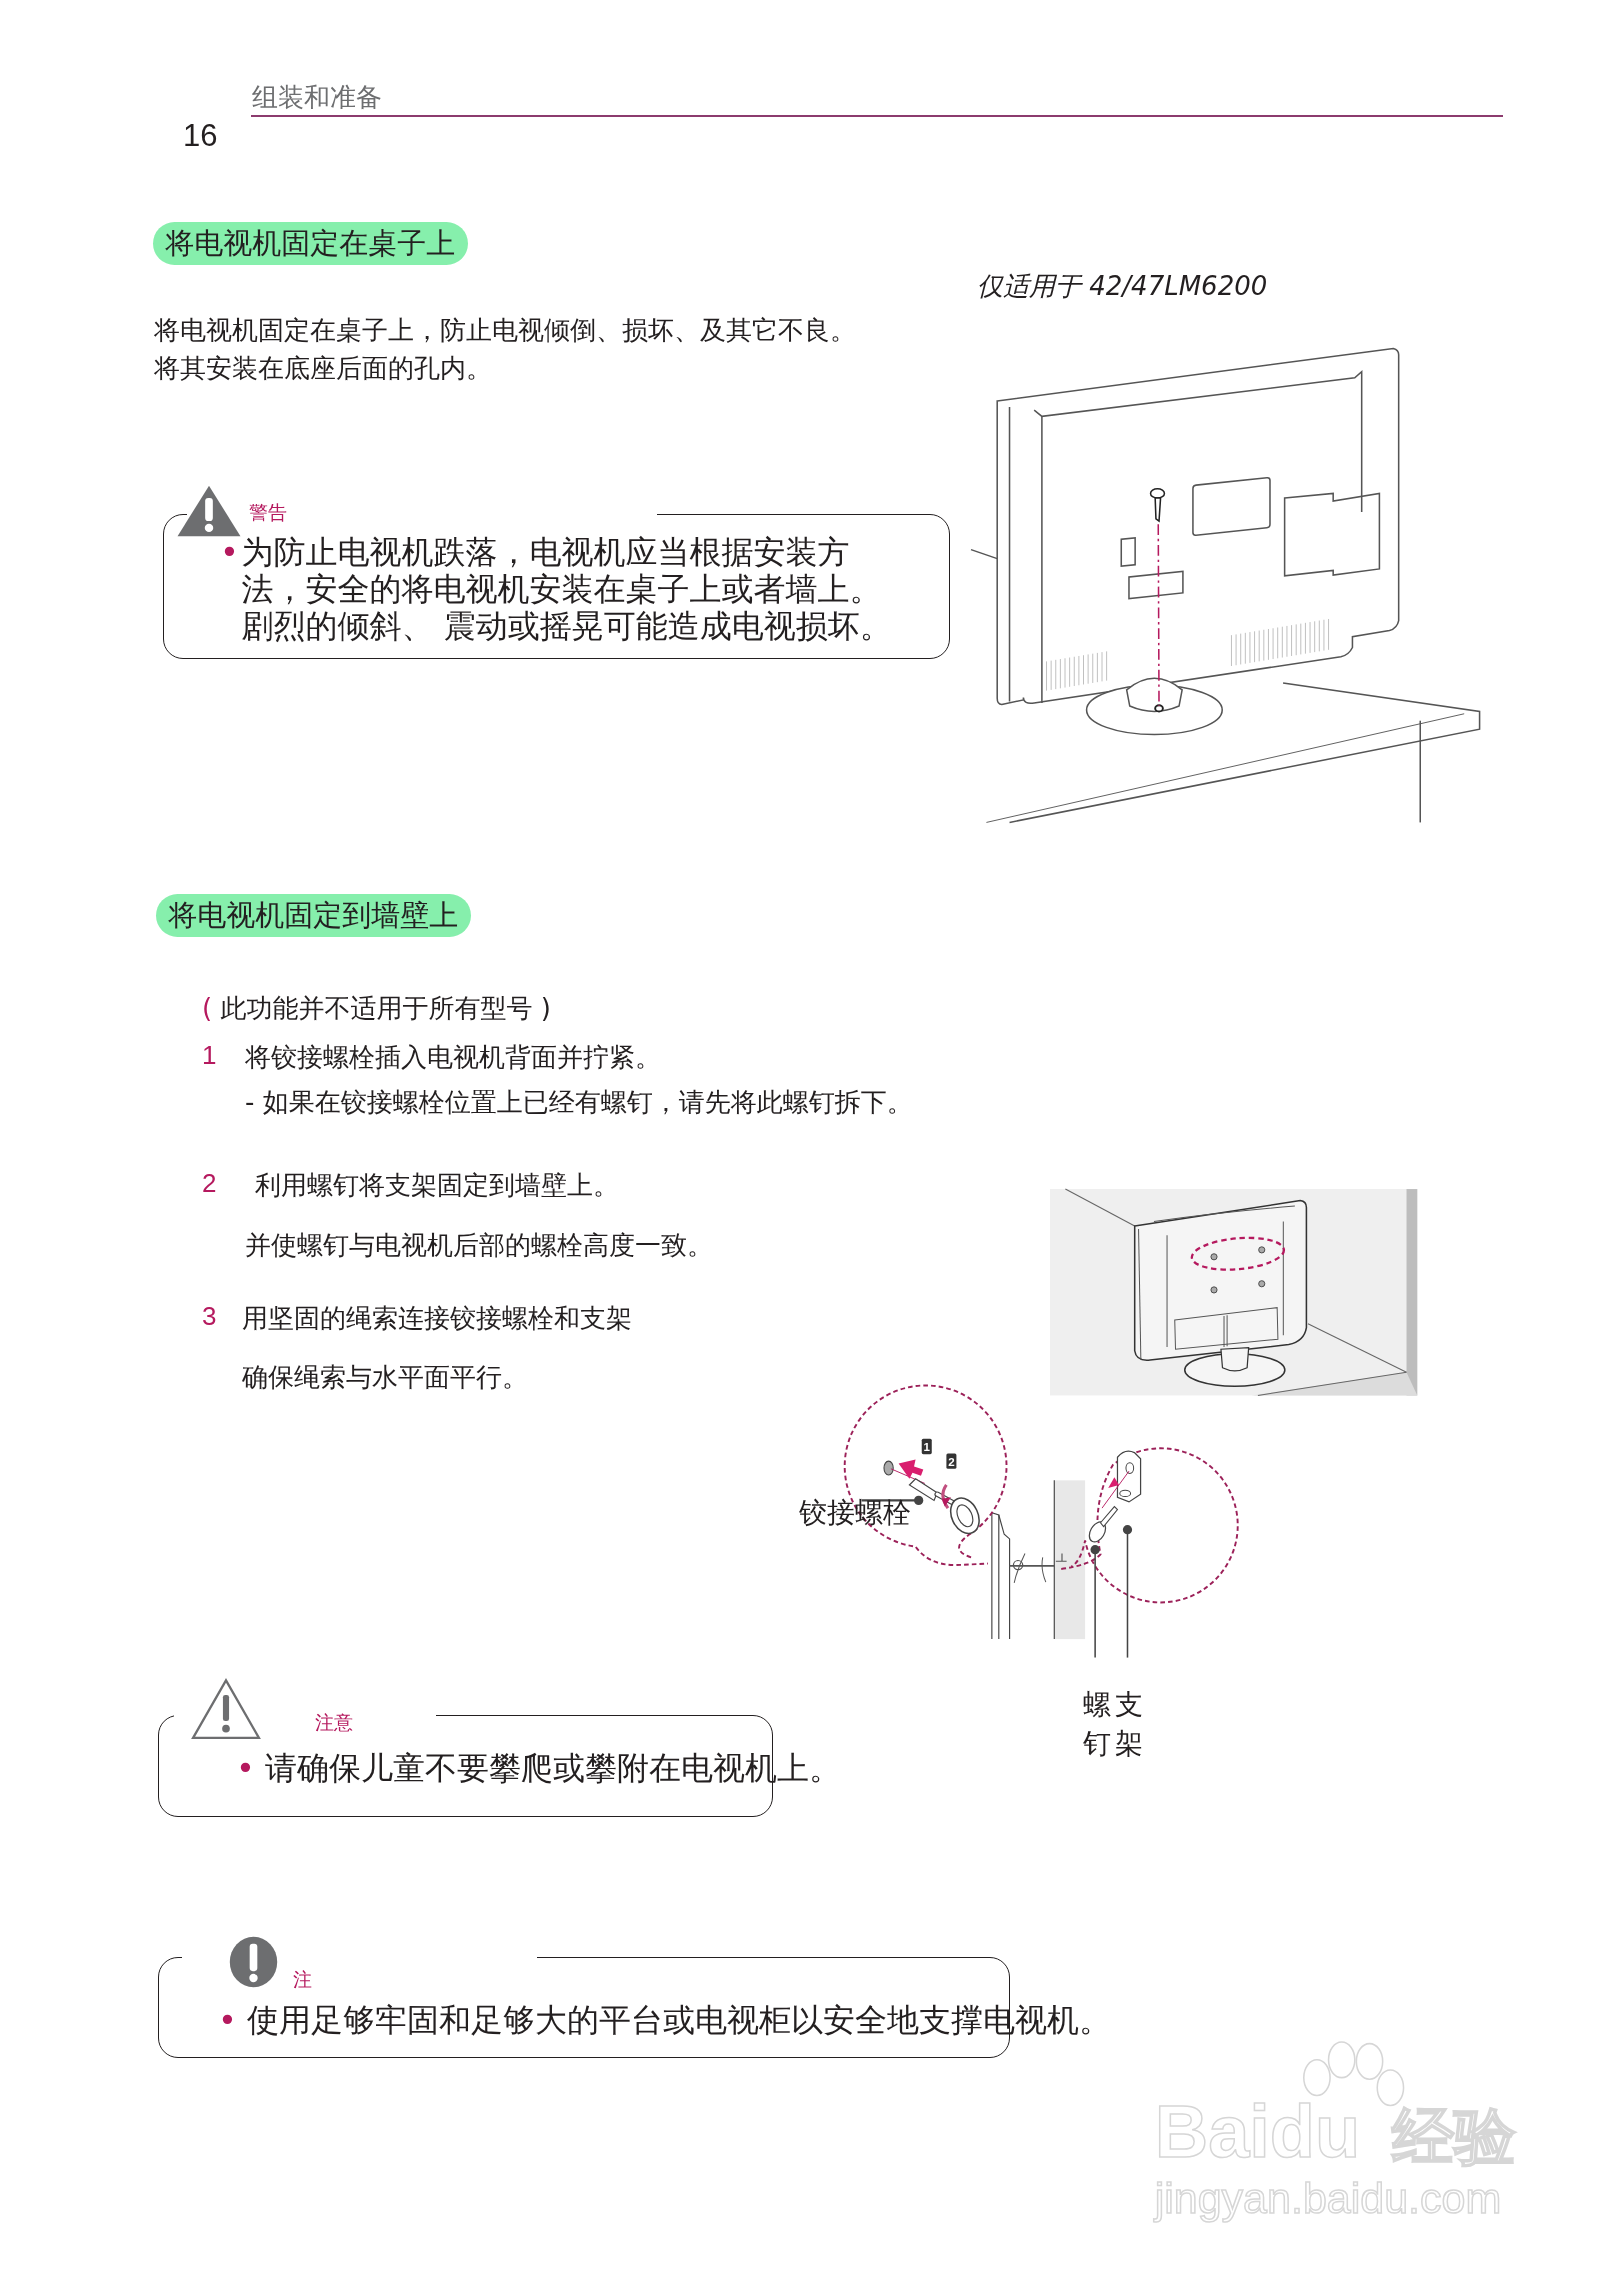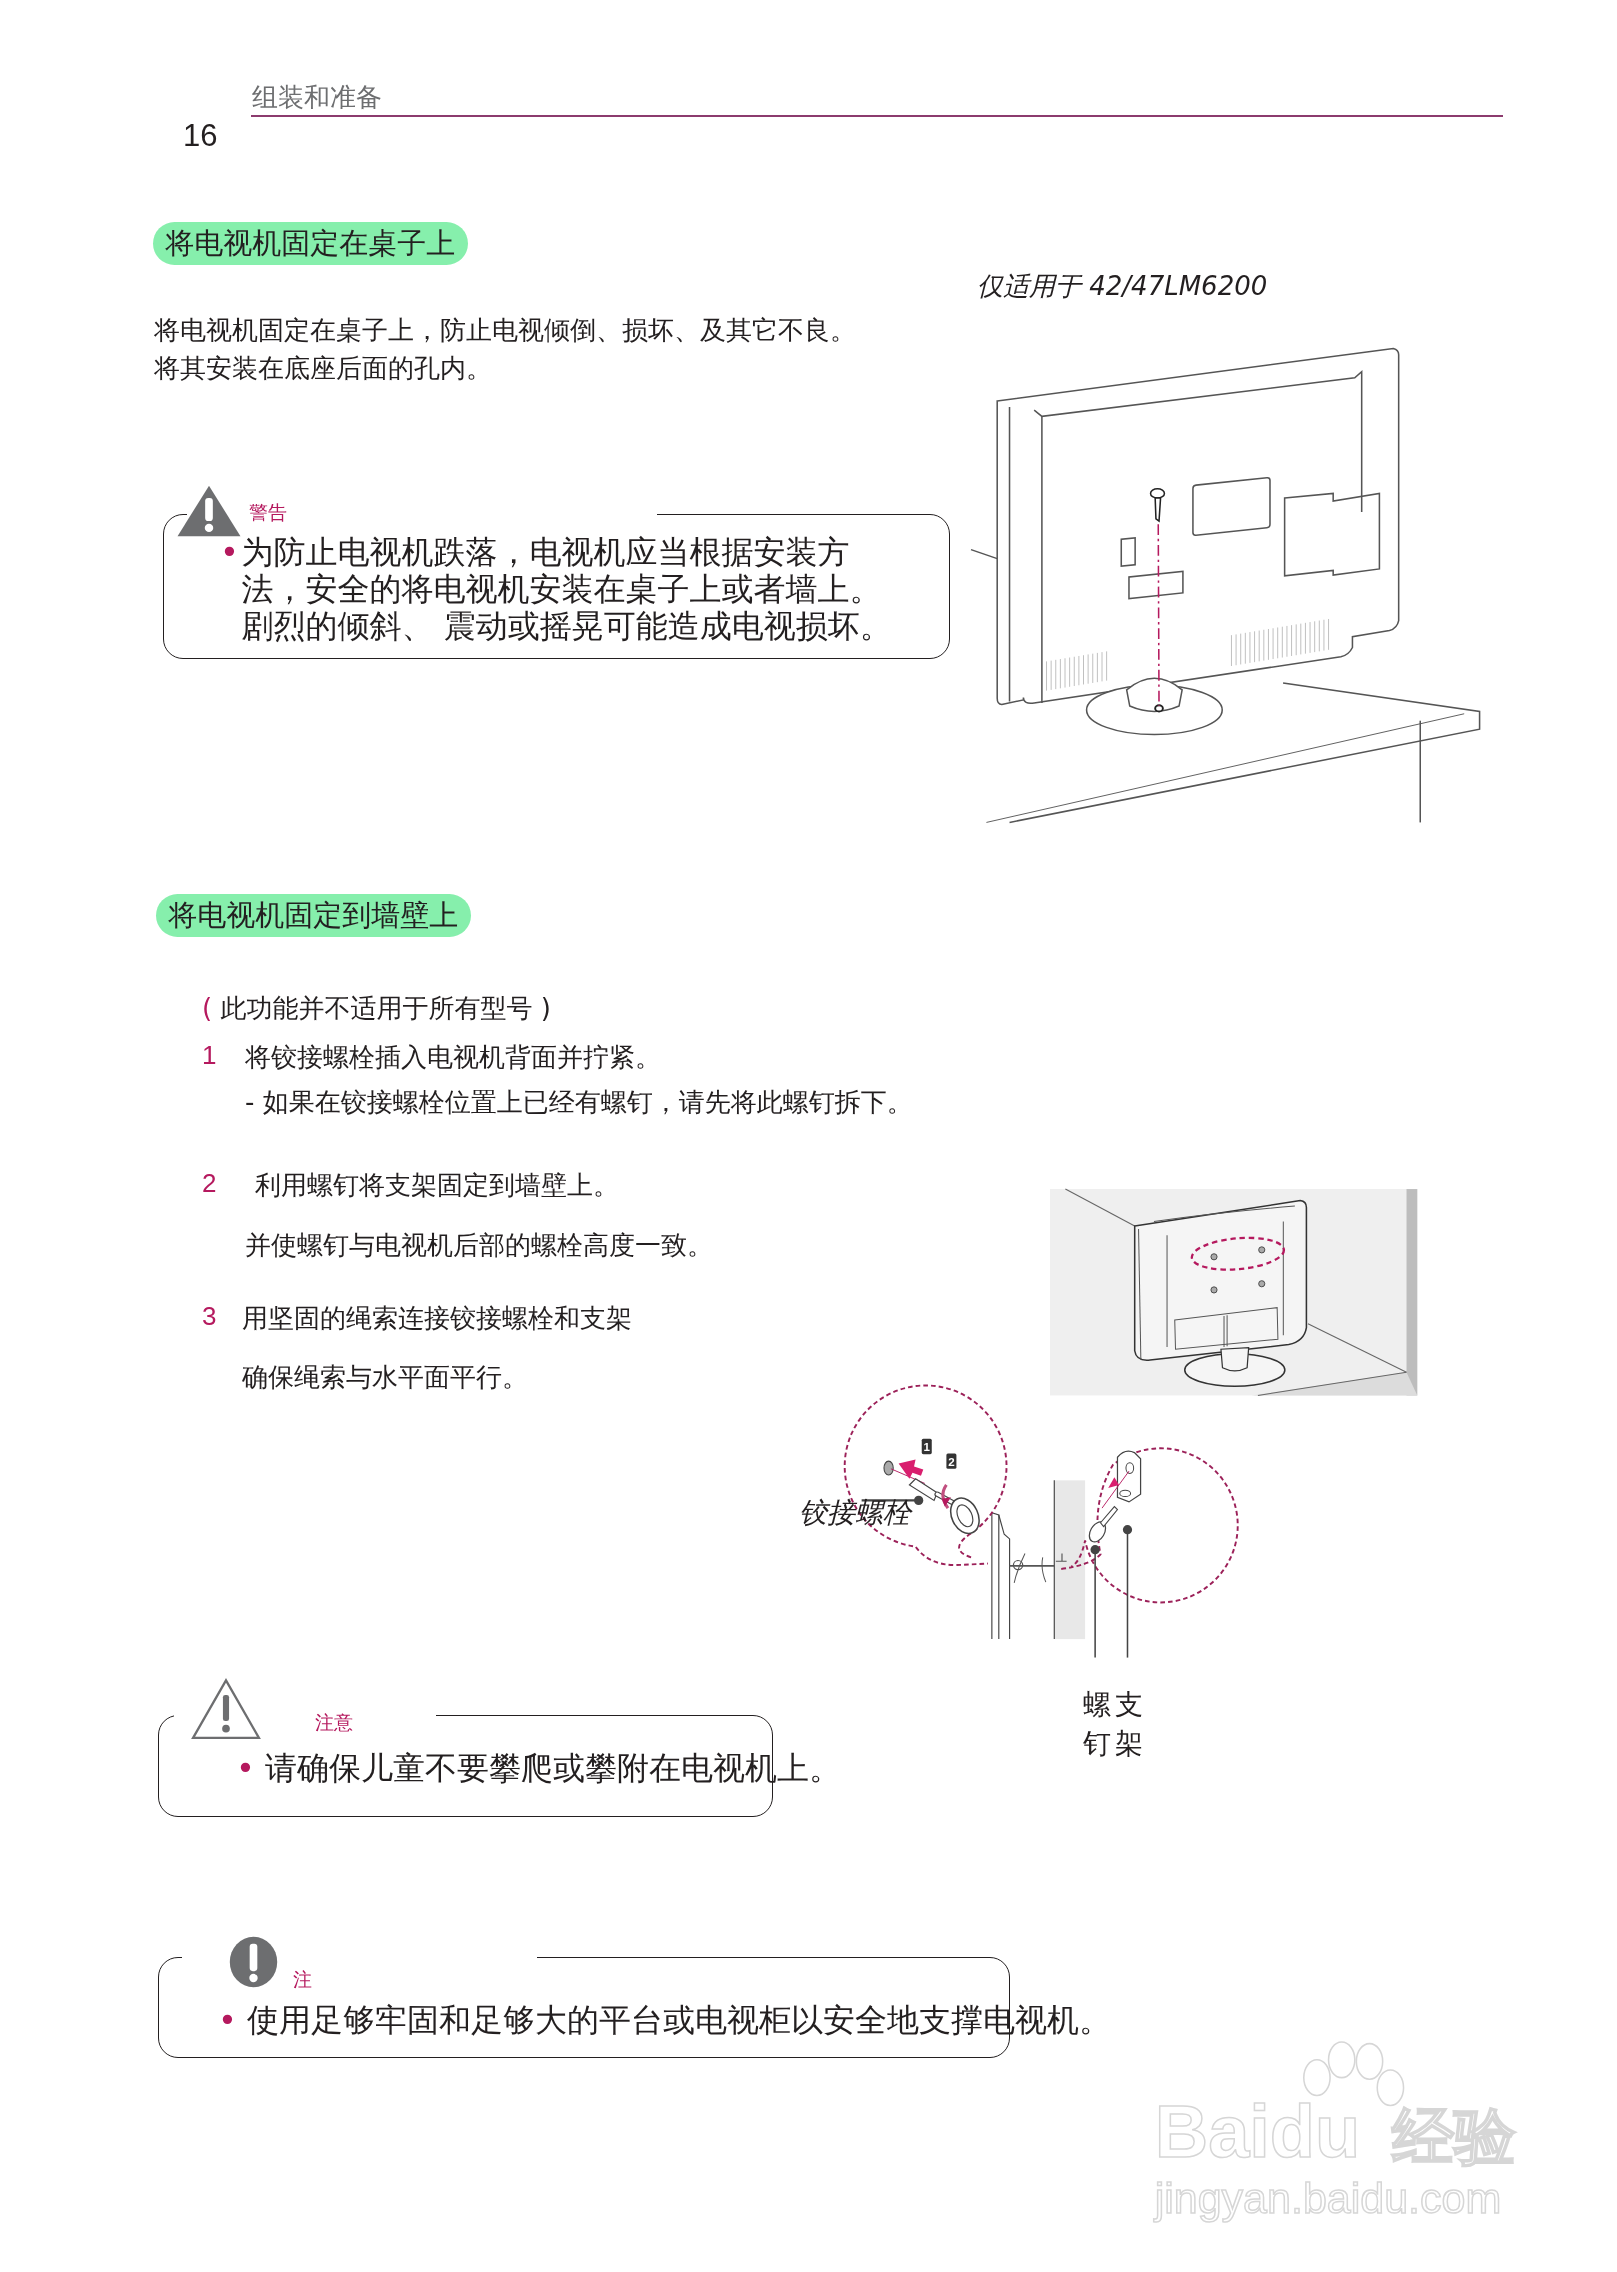--- a/index.html
+++ b/index.html
@@ -185,21 +185,21 @@
   <polygon points="418,100 426,86 432,96" fill="#d91e6e"></polygon>
 
   <ellipse cx="404" cy="157" rx="9" ry="14" transform="rotate(30 404 157)" fill="#fff" stroke="#444" stroke-width="1.6"></ellipse>
   <path d="M408,145 L426,124 L430,128 L412,150 Z" fill="#fff" stroke="#444" stroke-width="1.4"></path>
 
   <line x1="401" y1="180" x2="401" y2="320" stroke="#444" stroke-width="2"></line>
   <circle cx="401" cy="180" r="6" fill="#444"></circle>
   <line x1="443" y1="154" x2="443" y2="320" stroke="#444" stroke-width="2"></line>
   <circle cx="443" cy="154" r="6" fill="#444"></circle>
 </svg>
-<div class="abs label" style="left:799px;top:1494px;font-style:italic;">铰接螺栓</div>
+<div class="abs label" style="left:799px;top:1494px;">铰接螺栓</div>
 <div class="abs label" style="left:1083px;top:1686px;">螺</div>
 <div class="abs label" style="left:1083px;top:1725px;">钉</div>
 <div class="abs label" style="left:1115px;top:1686px;">支</div>
 <div class="abs label" style="left:1115px;top:1725px;">架</div>
 
 <div class="abs note-box" style="left:158px;top:1715px;width:613px;height:100px;">
   <div class="gap" style="left:15.4px;width:262px;"></div>
 </div>
 <svg class="abs" style="left:190px;top:1678px;" width="72" height="63" viewBox="0 0 94 82">
   <polygon points="47,3 90,78 4,78" fill="#fff" stroke="#6d6e70" stroke-width="3"></polygon>

